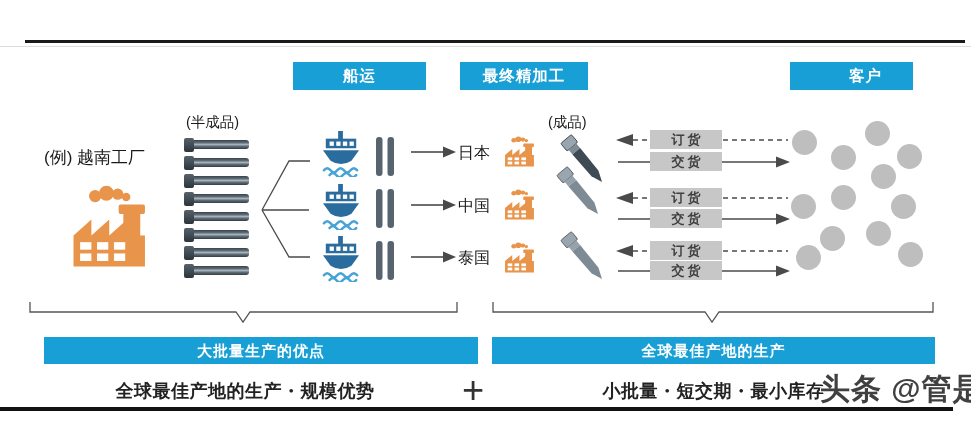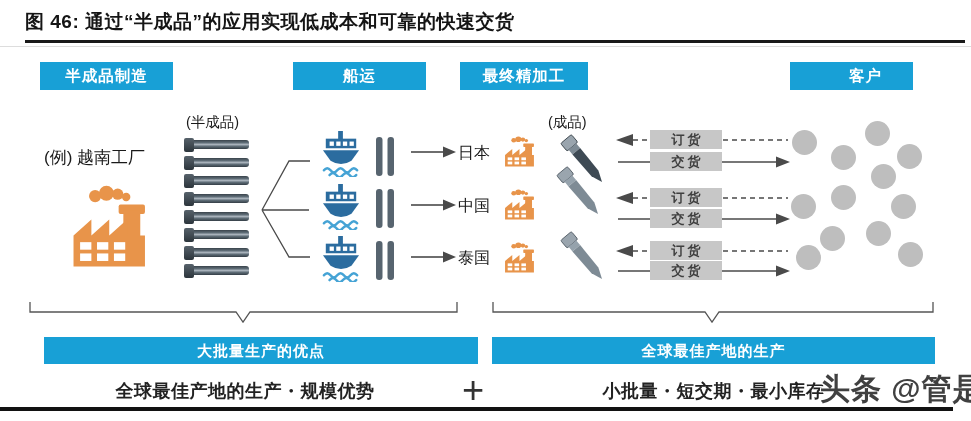--- a/index.html
+++ b/index.html
@@ -51,25 +51,23 @@
 
   .watermark { position:absolute; left:820px; top:369px; font-size:30px; font-weight:800; color:#404040; z-index:3;
                letter-spacing:1px; white-space:nowrap;
                text-shadow:2px 2px 0 #fff,-1px -1px 0 #fff,1px -1px 0 #fff,-1px 1px 0 #fff; }
 </style>
 </head>
 <body>
 
 <div class="canvas">
 
-  <div class="title">图 46: 通过“半成品”的应用实现低成本和可靠的快速交货</div>
   <div class="title-rule"></div>
   <div class="title-rule-light"></div>
 
-  <div class="stage s1">半成品制造</div>
   <div class="stage s2">船运</div>
   <div class="stage s3">最终精加工</div>
   <div class="stage s4">客户</div>
 
   <svg class="overlay" width="971" height="421" viewBox="0 0 971 421">
     <defs>
       <symbol id="factory" viewBox="0 0 100 100" preserveAspectRatio="none">
         <g fill="#E8944A">
           <circle cx="31" cy="15" r="6.5"></circle>
             <circle cx="43" cy="12" r="8"></circle>

